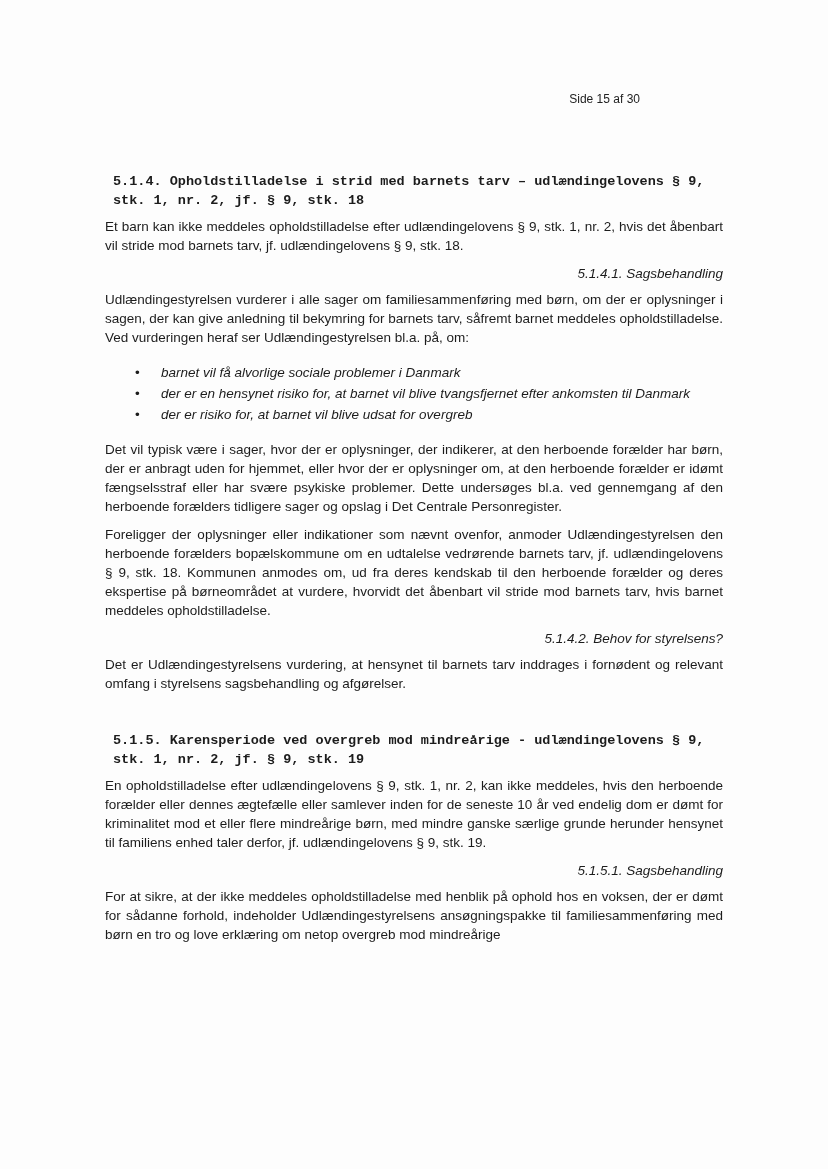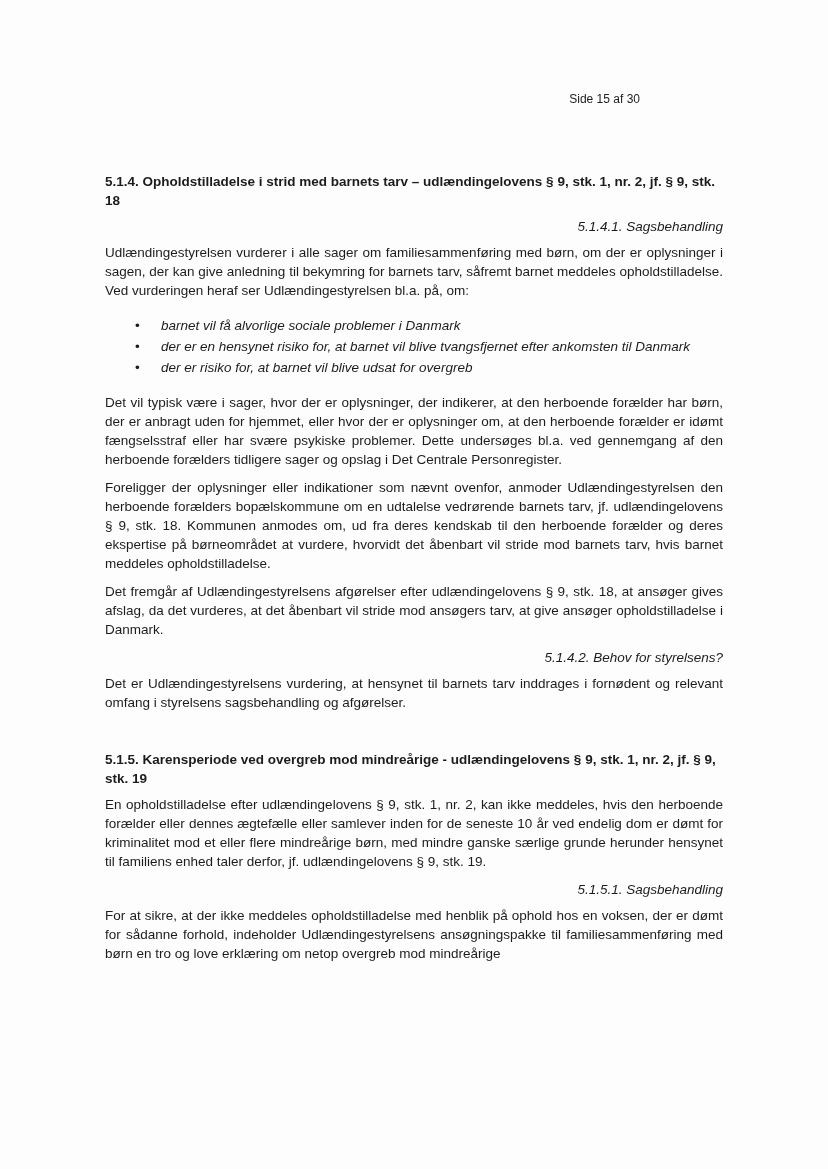--- a/index.html
+++ b/index.html
@@ -31,21 +31,22 @@
     width: 618px;
     font-size: 13.5px;
     line-height: 19px;
     text-align: justify;
   }
   .h-bold {
     font-size: 13.5px;
     font-weight: bold;
     line-height: 19px;
     text-align: left;
-    margin: 0 0 7px 0;
+    margin: 0 0 7px 8px;
+    font-family: Liberation Mono, monospace;
   }
   .h-italic {
     font-size: 13.5px;
     font-weight: normal;
     font-style: italic;
     line-height: 19px;
     text-align: right;
     margin: 4px 0 7px 0;
   }
   .para {
@@ -80,20 +81,21 @@
 <div class="page">
 
   <div class="page-header">
     <span>Side 15 af 30</span>
   </div>
 
   <div class="doc-body">
 
     <h1 class="h-bold">5.1.4. Opholdstilladelse i strid med barnets tarv – udlændingelovens § 9, stk. 1, nr. 2, jf. § 9, stk. 18</h1>
 
+    <p class="para">Et barn kan ikke meddeles opholdstilladelse efter udlændingelovens § 9, stk. 1, nr. 2, hvis det åbenbart vil stride mod barnets tarv, jf. udlændingelovens § 9, stk. 18.</p>
 
     <h2 class="h-italic">5.1.4.1. Sagsbehandling</h2>
 
     <p class="para">Udlændingestyrelsen vurderer i alle sager om familiesammenføring med børn, om der er oplysninger i sagen, der kan give anledning til bekymring for barnets tarv, såfremt barnet meddeles opholdstilladelse. Ved vurderingen heraf ser Udlændingestyrelsen bl.a. på, om:</p>
 
     <ul class="bullet-list">
       <li class="bullet-item">
         <span class="bullet-glyph">•</span>
         <span class="bullet-text">barnet vil få alvorlige sociale problemer i Danmark</span>
       </li>
@@ -104,21 +106,20 @@
       <li class="bullet-item">
         <span class="bullet-glyph">•</span>
         <span class="bullet-text">der er risiko for, at barnet vil blive udsat for overgreb</span>
       </li>
     </ul>
 
     <p class="para">Det vil typisk være i sager, hvor der er oplysninger, der indikerer, at den herboende forælder har børn, der er anbragt uden for hjemmet, eller hvor der er oplysninger om, at den herboende forælder er idømt fængselsstraf eller har svære psykiske problemer. Dette undersøges bl.a. ved gennemgang af den herboende forælders tidligere sager og opslag i Det Centrale Personregister.</p>
 
     <p class="para">Foreligger der oplysninger eller indikationer som nævnt ovenfor, anmoder Udlændingestyrelsen den herboende forælders bopælskommune om en udtalelse vedrørende barnets tarv, jf. udlændingelovens § 9, stk. 18. Kommunen anmodes om, ud fra deres kendskab til den herboende forælder og deres ekspertise på børneområdet at vurdere, hvorvidt det åbenbart vil stride mod barnets tarv, hvis barnet meddeles opholdstilladelse.</p>
 
-    <p class="para">Det fremgår af Udlændingestyrelsens afgørelser efter udlændingelovens § 9, stk. 18, at ansøger gives afslag, da det vurderes, at det åbenbart vil stride mod ansøgers tarv, at give ansøger opholdstilladelse i Danmark.</p>
 
     <h2 class="h-italic">5.1.4.2. Behov for styrelsens?</h2>
 
     <p class="para">Det er Udlændingestyrelsens vurdering, at hensynet til barnets tarv inddrages i fornødent og relevant omfang i styrelsens sagsbehandling og afgørelser.</p>
 
     <h1 class="h-bold section-gap">5.1.5. Karensperiode ved overgreb mod mindreårige - udlændingelovens § 9, stk. 1, nr. 2, jf. § 9, stk. 19</h1>
 
     <p class="para">En opholdstilladelse efter udlændingelovens § 9, stk. 1, nr. 2, kan ikke meddeles, hvis den herboende forælder eller dennes ægtefælle eller samlever inden for de seneste 10 år ved endelig dom er dømt for kriminalitet mod et eller flere mindreårige børn, med mindre ganske særlige grunde herunder hensynet til familiens enhed taler derfor, jf. udlændingelovens § 9, stk. 19.</p>
 
     <h2 class="h-italic">5.1.5.1. Sagsbehandling</h2>

